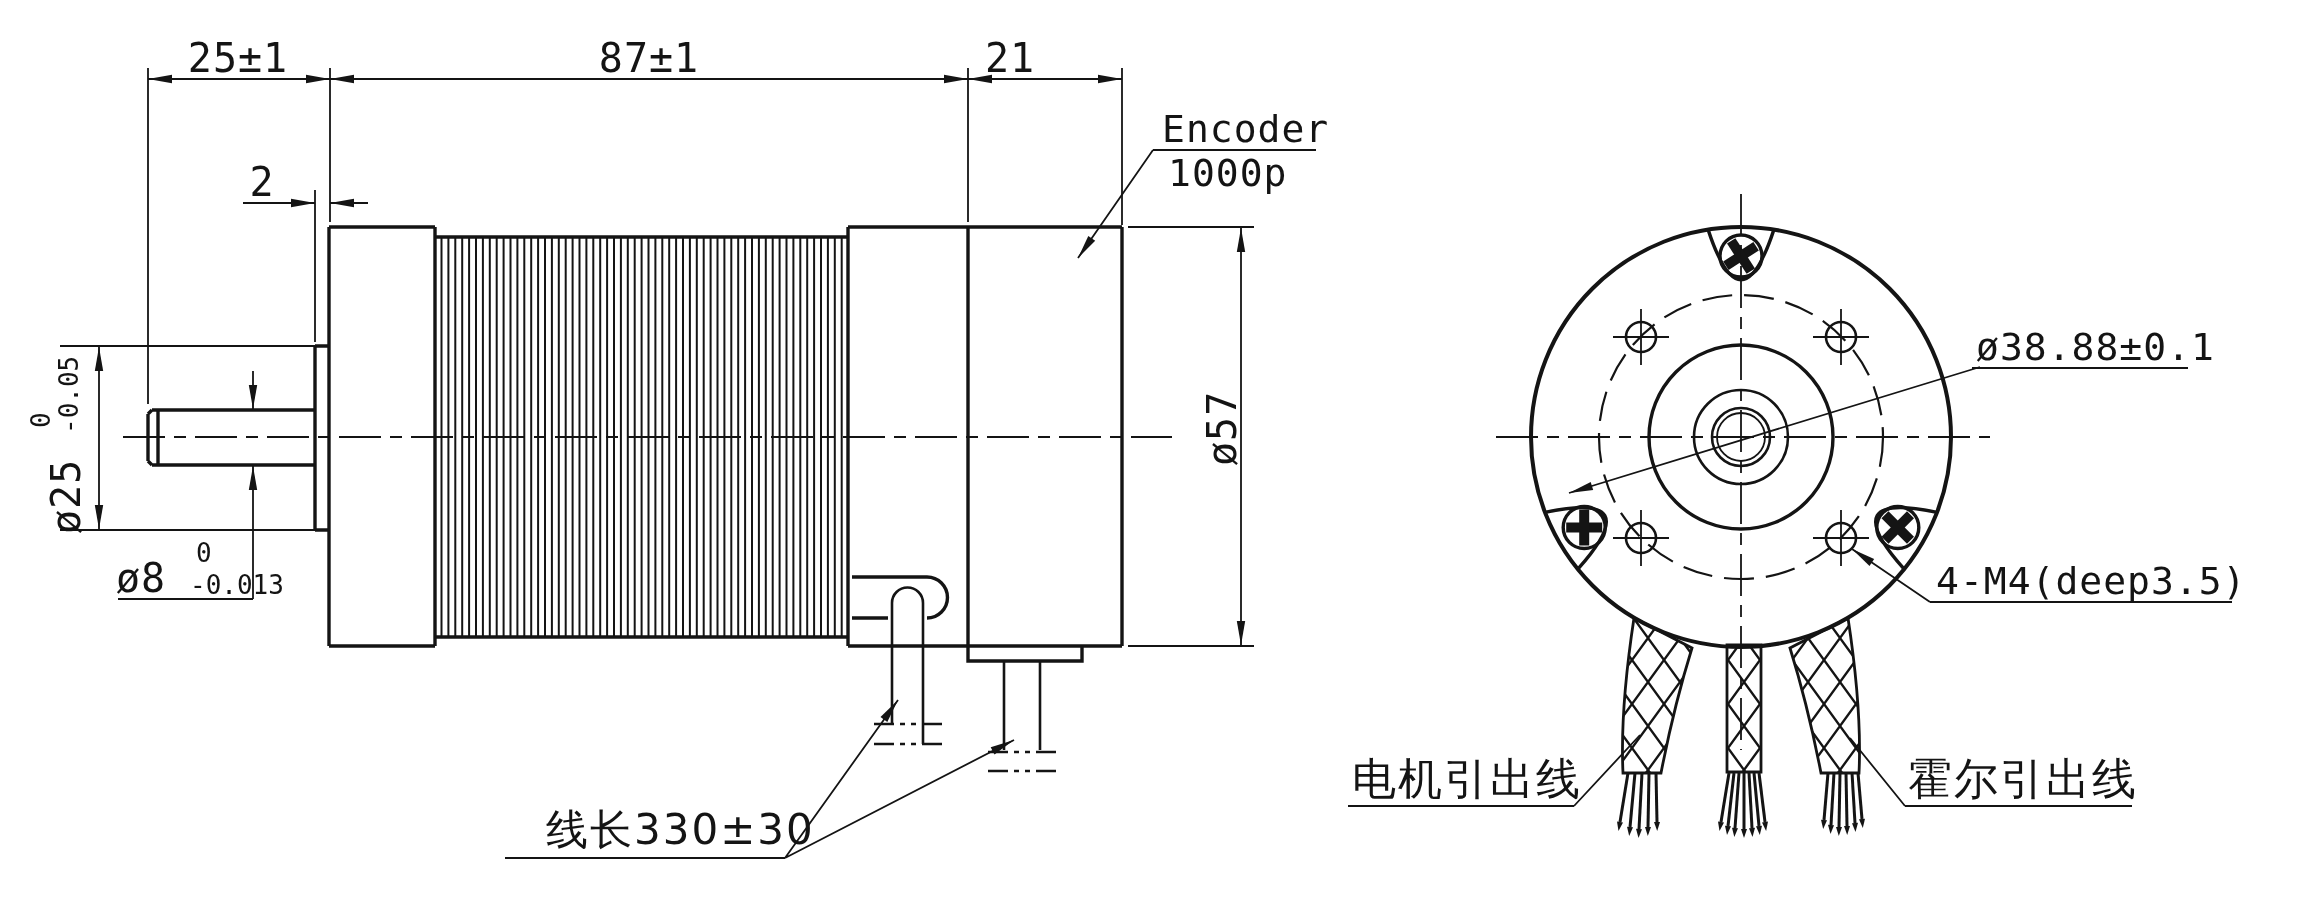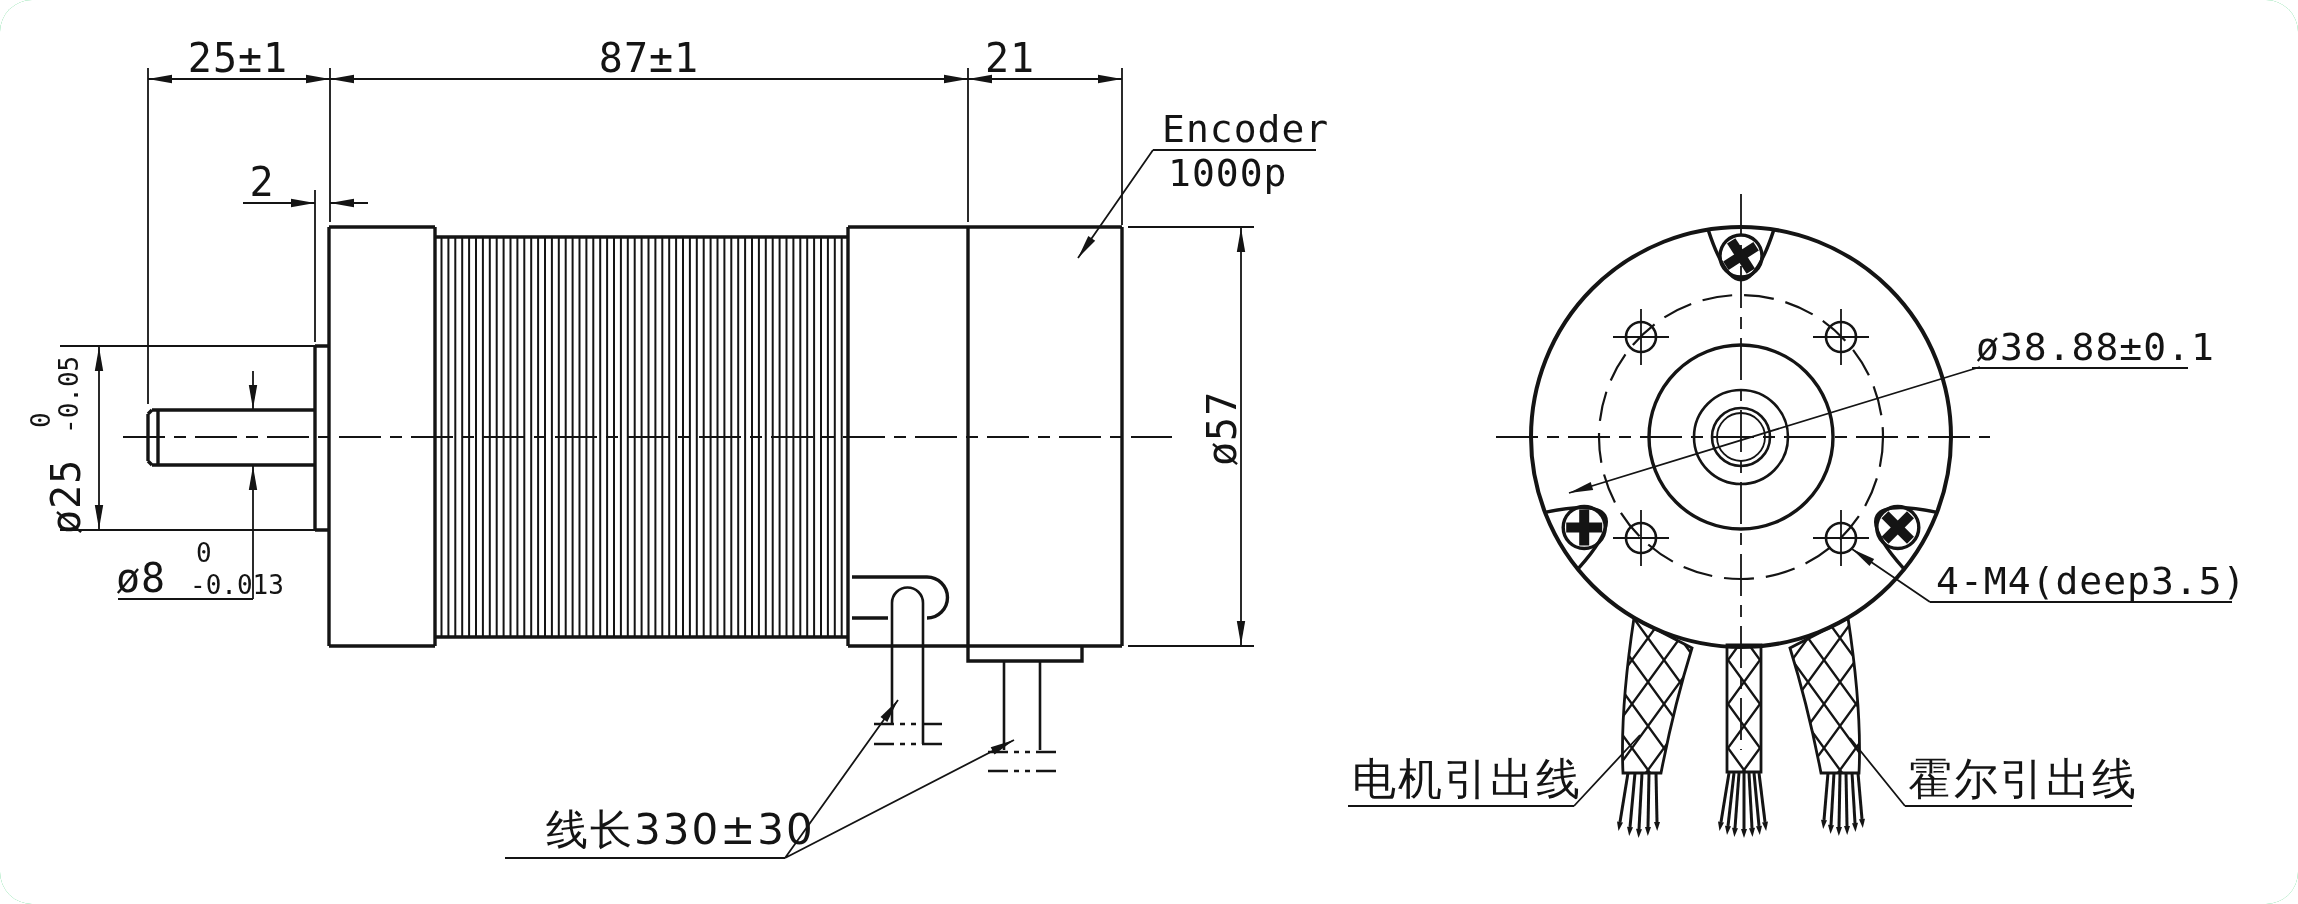--- a/index.html
+++ b/index.html
@@ -1,16 +1,16 @@
 <!DOCTYPE html>
 <html><head>
 <meta charset="utf-8">
 <style>
   html,body{margin:0;padding:0;background:#ffffff;}
-  .stage{width:2298px;height:904px;position:relative;background:#22c55e;overflow:hidden;border-radius:32px;}
+  .stage{width:2298px;height:904px;position:relative;background:#22c55e;overflow:hidden;}
   svg{display:block;}
   text{fill:#141414;}
   .dim{font:40px "DejaVu Sans Mono","Liberation Mono",monospace;letter-spacing:1px;}
   .dimsm{font:26px "DejaVu Sans Mono","Liberation Mono",monospace;}
   .dimmed{font:38px "DejaVu Sans Mono","Liberation Mono",monospace;letter-spacing:1px;}
   .cjk{font:44px "DejaVu Sans","Liberation Sans",sans-serif;letter-spacing:2px;}
   .out{stroke:#141414;stroke-width:3.4;fill:none;}
   .thk{stroke:#141414;stroke-width:4;fill:none;}
   .med{stroke:#141414;stroke-width:2.6;fill:none;}
   .thin{stroke:#141414;stroke-width:1.8;fill:none;}

